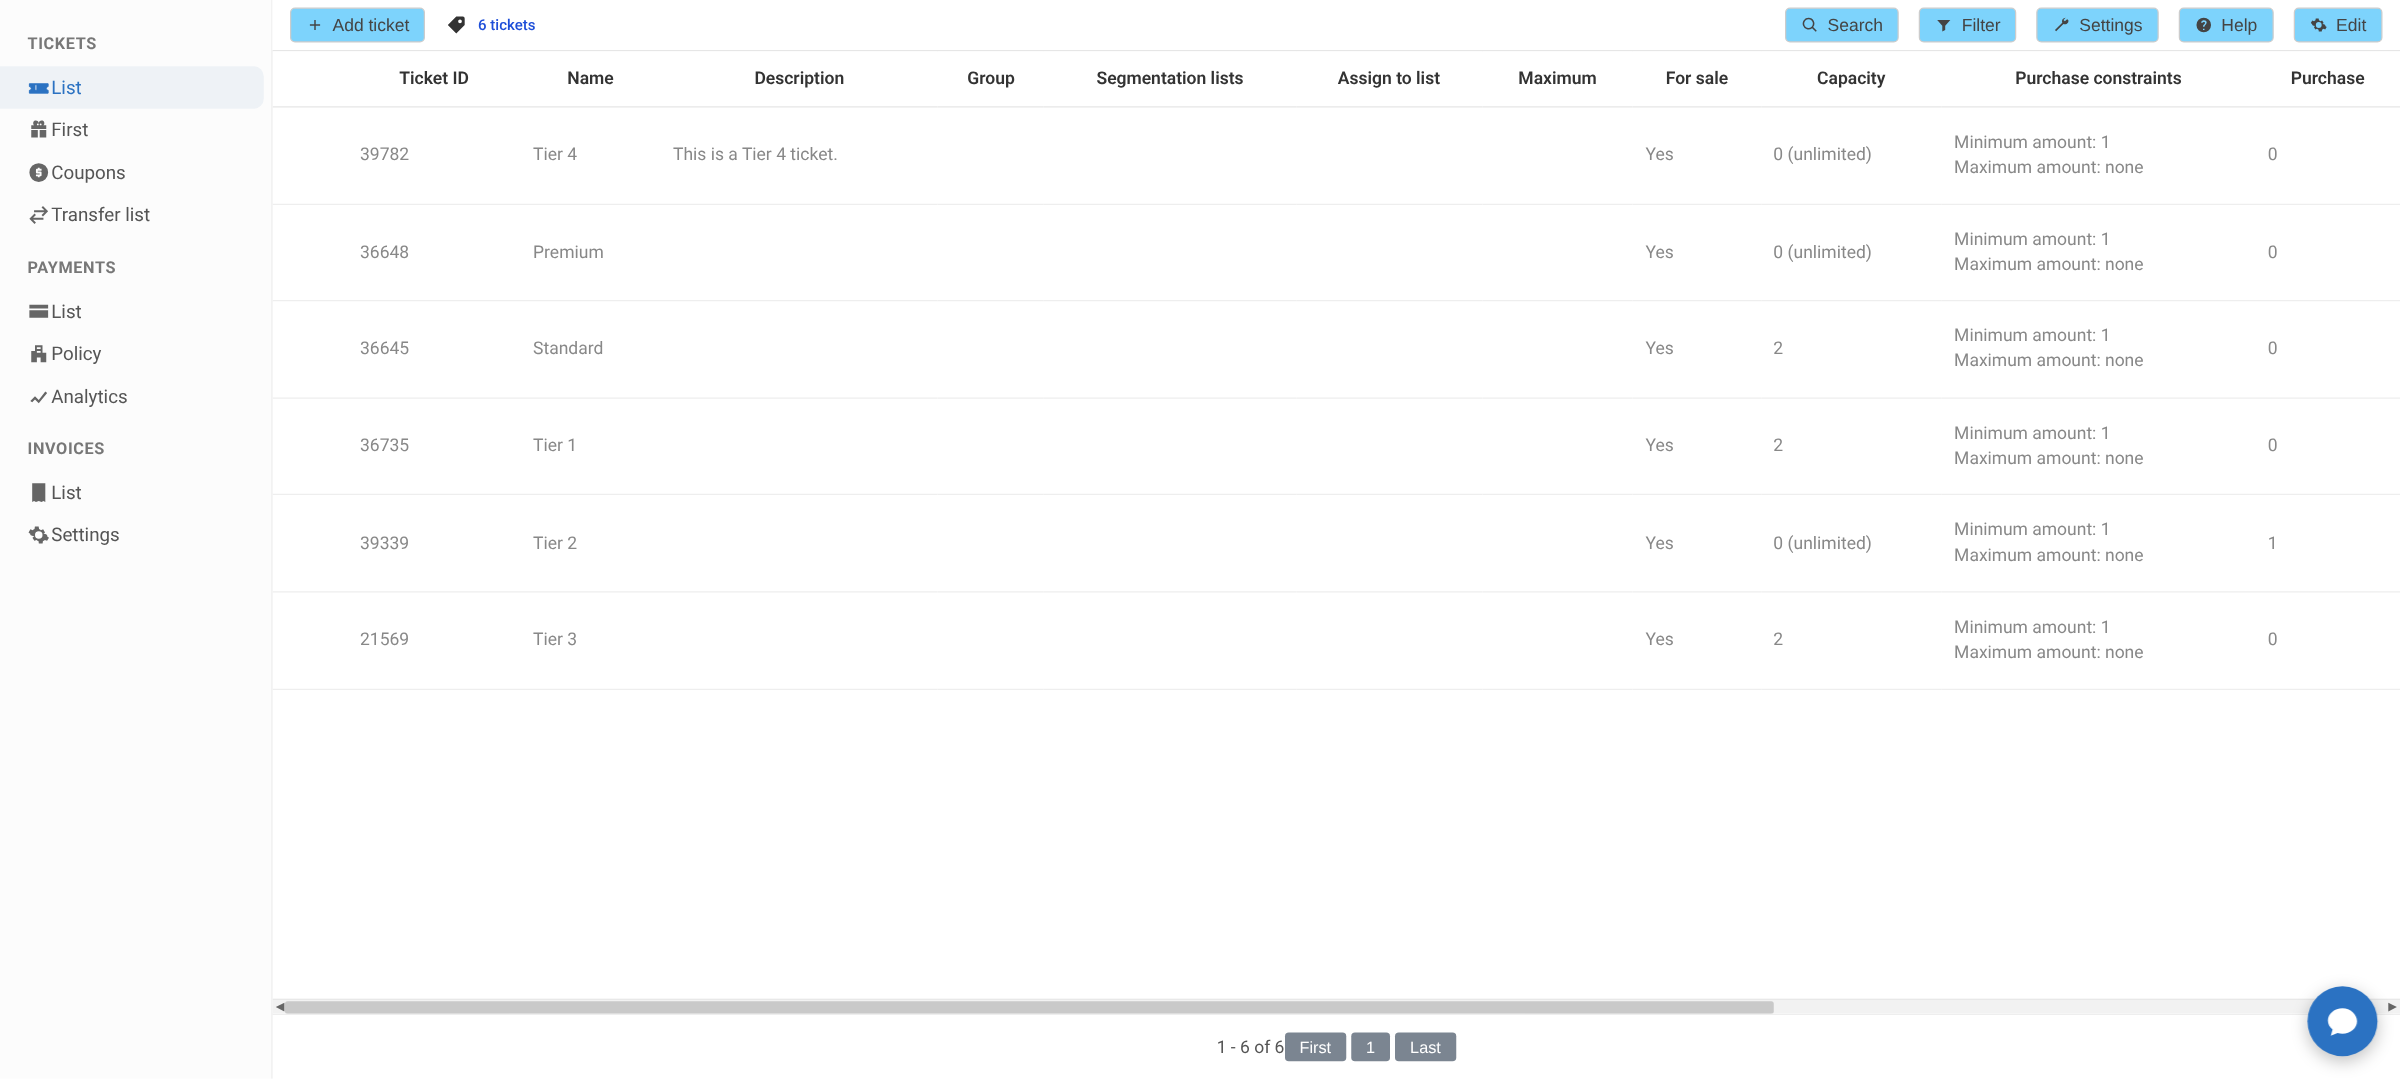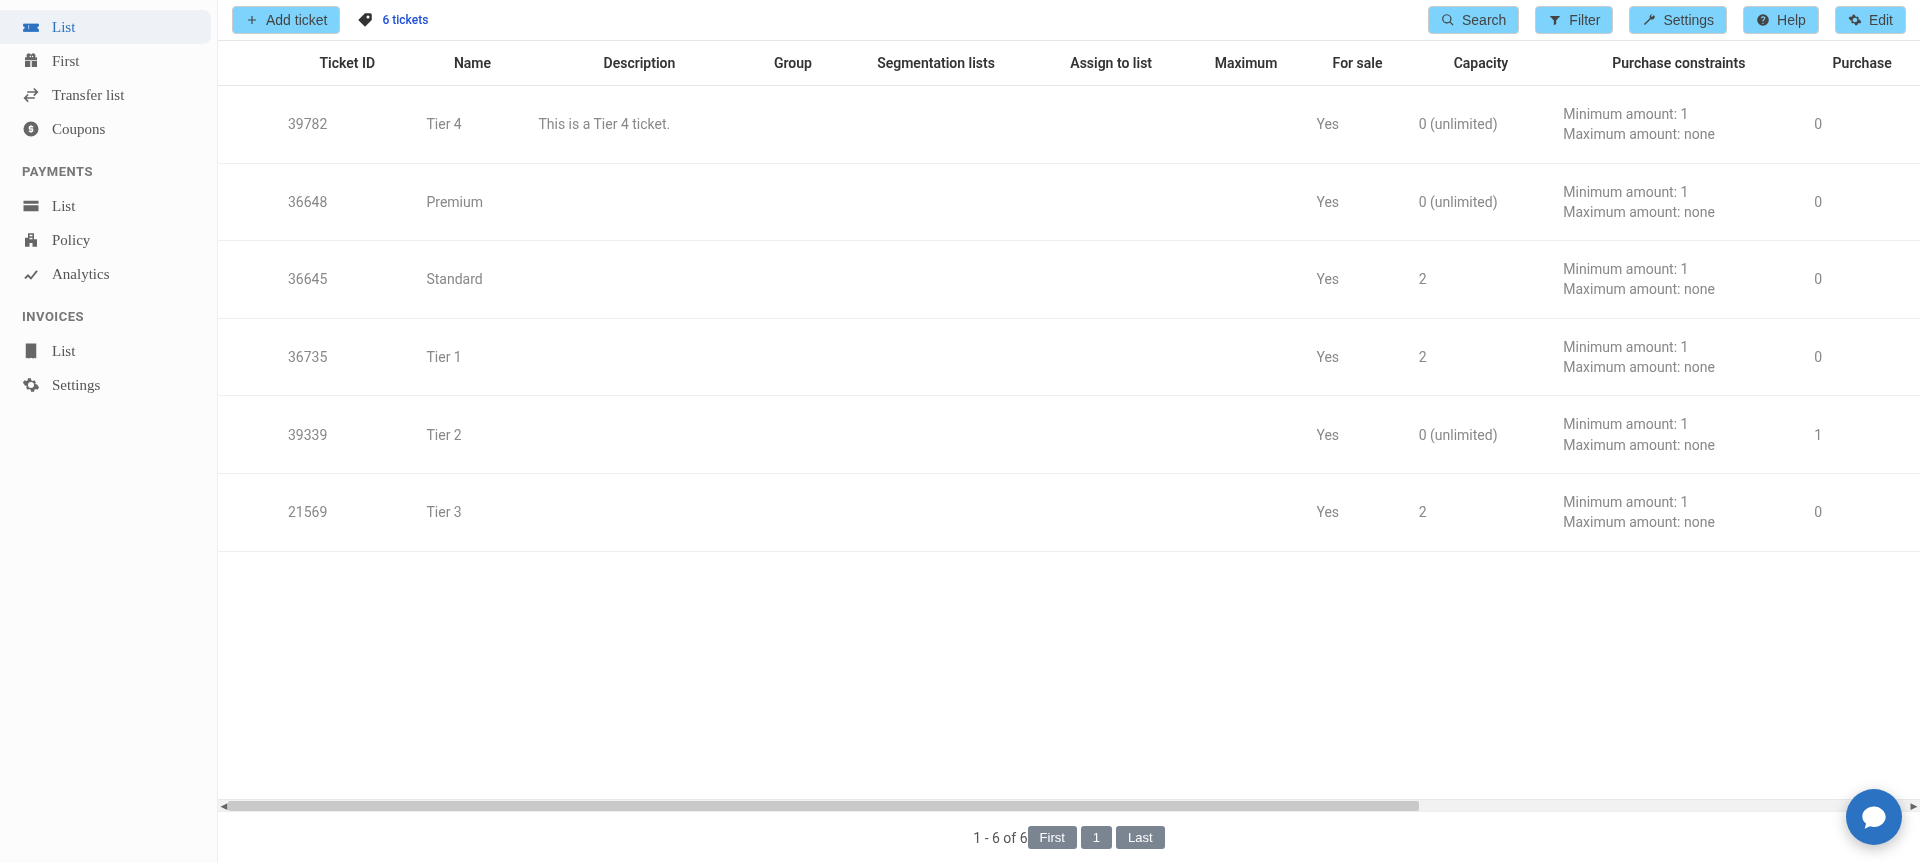--- a/index.html
+++ b/index.html
@@ -24,27 +24,26 @@
   }
   .sidebar-section-title {
     font-size: 13px;
     font-weight: 700;
     color: #777;
     letter-spacing: .5px;
     padding: 18px 22px 10px 22px;
   }
   .sidebar-item {
     display: flex;
-    align-items: flex-end;
-    gap: 12px;
+    align-items: flex-start;
+    gap: 1px;
     padding: 8px 22px;
     color: #555;
     cursor: pointer;
     font-size: 15px;
-    font-family: Liberation Serif, serif;
   }
   .sidebar-item.active {
     background: #eef2f6;
     color: #2b72c2;
     border-radius: 0 8px 8px 0;
     margin-right: 6px;
   }
   .sidebar-item.active .nav-icon svg { fill: #2b72c2; stroke: #2b72c2; }
   .nav-icon { width: 18px; height: 18px; display: inline-flex; align-items: center; justify-content: center; color: #666; }
   .nav-icon svg { width: 18px; height: 18px; fill: #666; }
@@ -148,52 +147,53 @@
     box-shadow: 0 4px 14px rgba(0,0,0,.25);
     cursor:pointer;
   }
   .chat-bubble svg { width:28px; height:28px; fill:#fff; }
 </style>
 </head>
 <body>
 
 <aside class="sidebar">
 
+  <div class="sidebar-section-title">TICKETS</div>
 
   <div class="sidebar-item active">
     <span class="nav-icon">
       <svg viewBox="0 0 24 24">
           <path d="M2 8h20v3a2 2 0 0 0 0 4v3H2v-3a2 2 0 0 0 0-4V8zm6 1v6h2V9H8z"></path>
         </svg>
     </span>
     <span>List</span>
   </div>
   <div class="sidebar-item">
     <span class="nav-icon">
       <svg viewBox="0 0 24 24">
           <path d="M20 7h-3a3 3 0 1 0-5-2 3 3 0 1 0-5 2H4v4h16V7zm-9 0a1 1 0 1 1 1-1 1 1 0 0 1-1 1zm3 0a1 1 0 1 1 1-1 1 1 0 0 1-1 1zM4 12h7v8H4zm9 0h7v8h-7z"></path>
         </svg>
     </span>
     <span>First</span>
   </div>
   <div class="sidebar-item">
     <span class="nav-icon">
       <svg viewBox="0 0 24 24">
+          <path d="M12 2a10 10 0 1 0 10 10A10 10 0 0 0 12 2zm1 15h-2v-1H9v-2h4v-1h-3a1 1 0 0 1-1-1V9a1 1 0 0 1 1-1h1V7h2v1h2v2h-4v1h3a1 1 0 0 1 1 1v3a1 1 0 0 1-1 1h-1z"></path>
+        </svg>
+    </span>
+    <span>Coupons</span>
+  </div>
+  <div class="sidebar-item">
+    <span class="nav-icon">
+      <svg viewBox="0 0 24 24">
           <path d="M7 7h11l-3-3 1.5-1.5L22 8l-5.5 5.5L15 12l3-3H7zm10 10H6l3 3-1.5 1.5L2 16l5.5-5.5L9 12l-3 3h11z"></path>
         </svg>
     </span>
     <span>Transfer list</span>
-  </div>
-  <div class="sidebar-item">
-    <span class="nav-icon">
-      <svg viewBox="0 0 24 24">
-          <path d="M12 2a10 10 0 1 0 10 10A10 10 0 0 0 12 2zm1 15h-2v-1H9v-2h4v-1h-3a1 1 0 0 1-1-1V9a1 1 0 0 1 1-1h1V7h2v1h2v2h-4v1h3a1 1 0 0 1 1 1v3a1 1 0 0 1-1 1h-1z"></path>
-        </svg>
-    </span>
-    <span>Coupons</span>
   </div>
 
   <div class="sidebar-section-title">PAYMENTS</div>
 
   <div class="sidebar-item">
     <span class="nav-icon">
       <svg viewBox="0 0 24 24">
           <path d="M2 5h20v4H2zm0 6h20v8H2zm2 2h4v2H4z"></path>
         </svg>
     </span>

